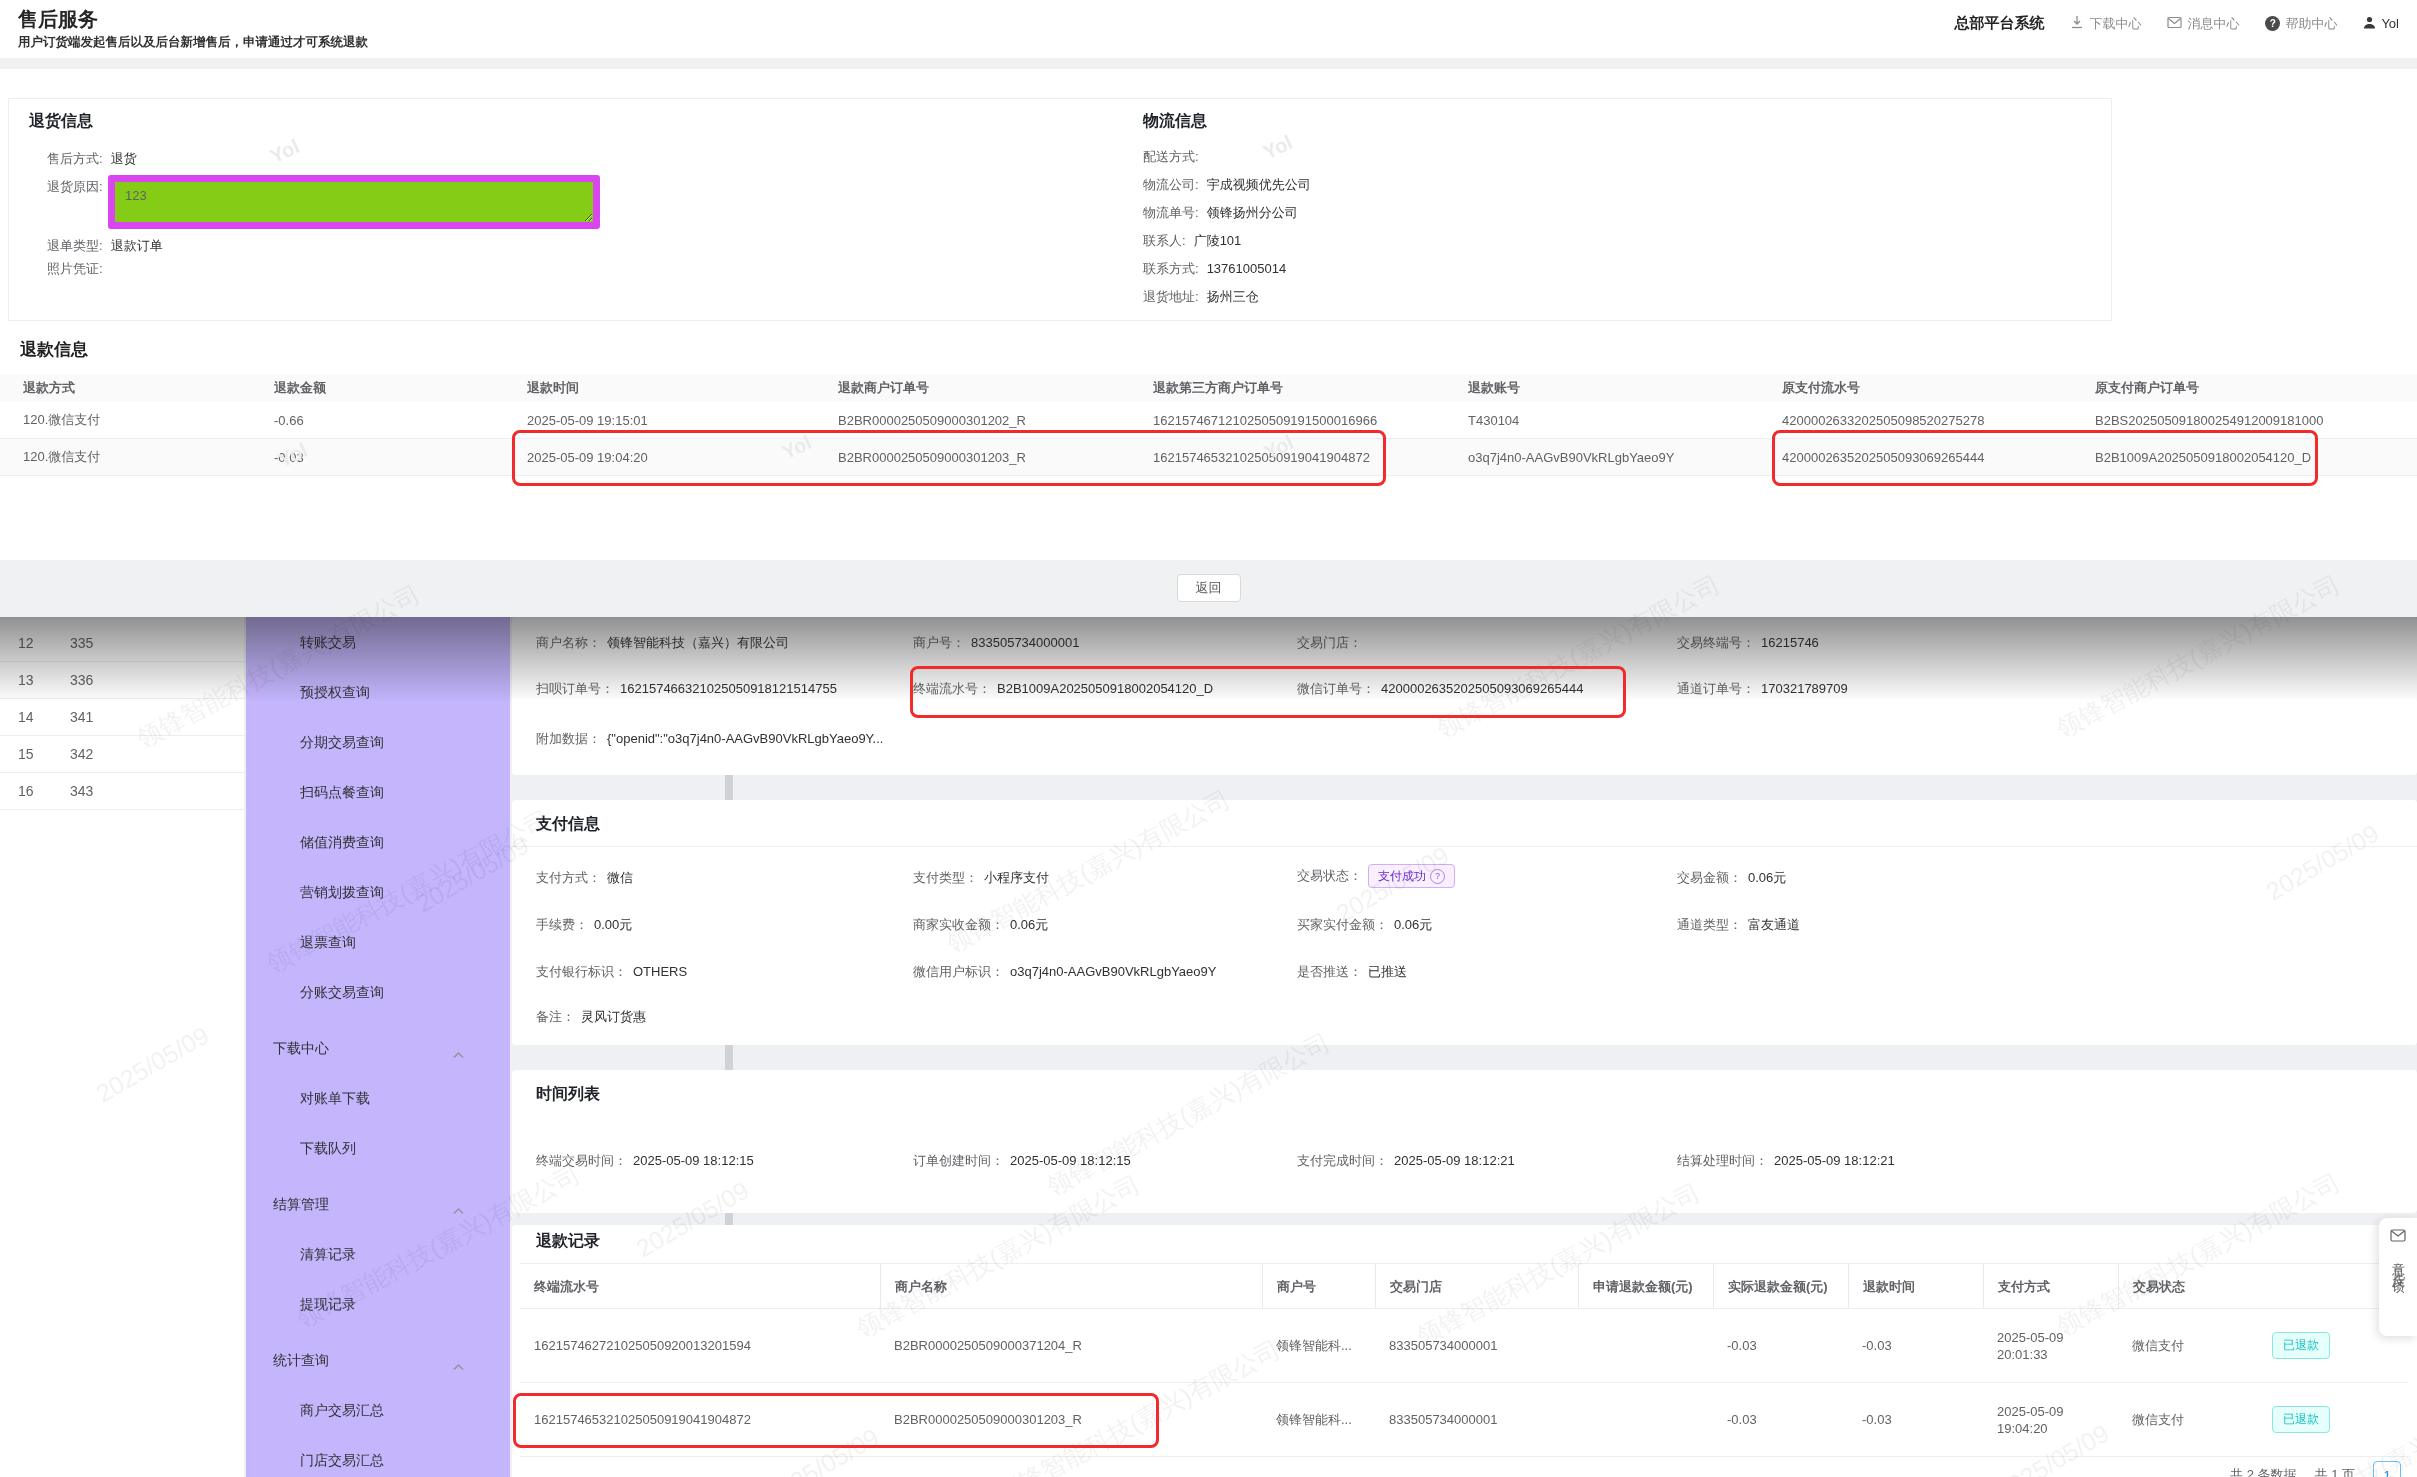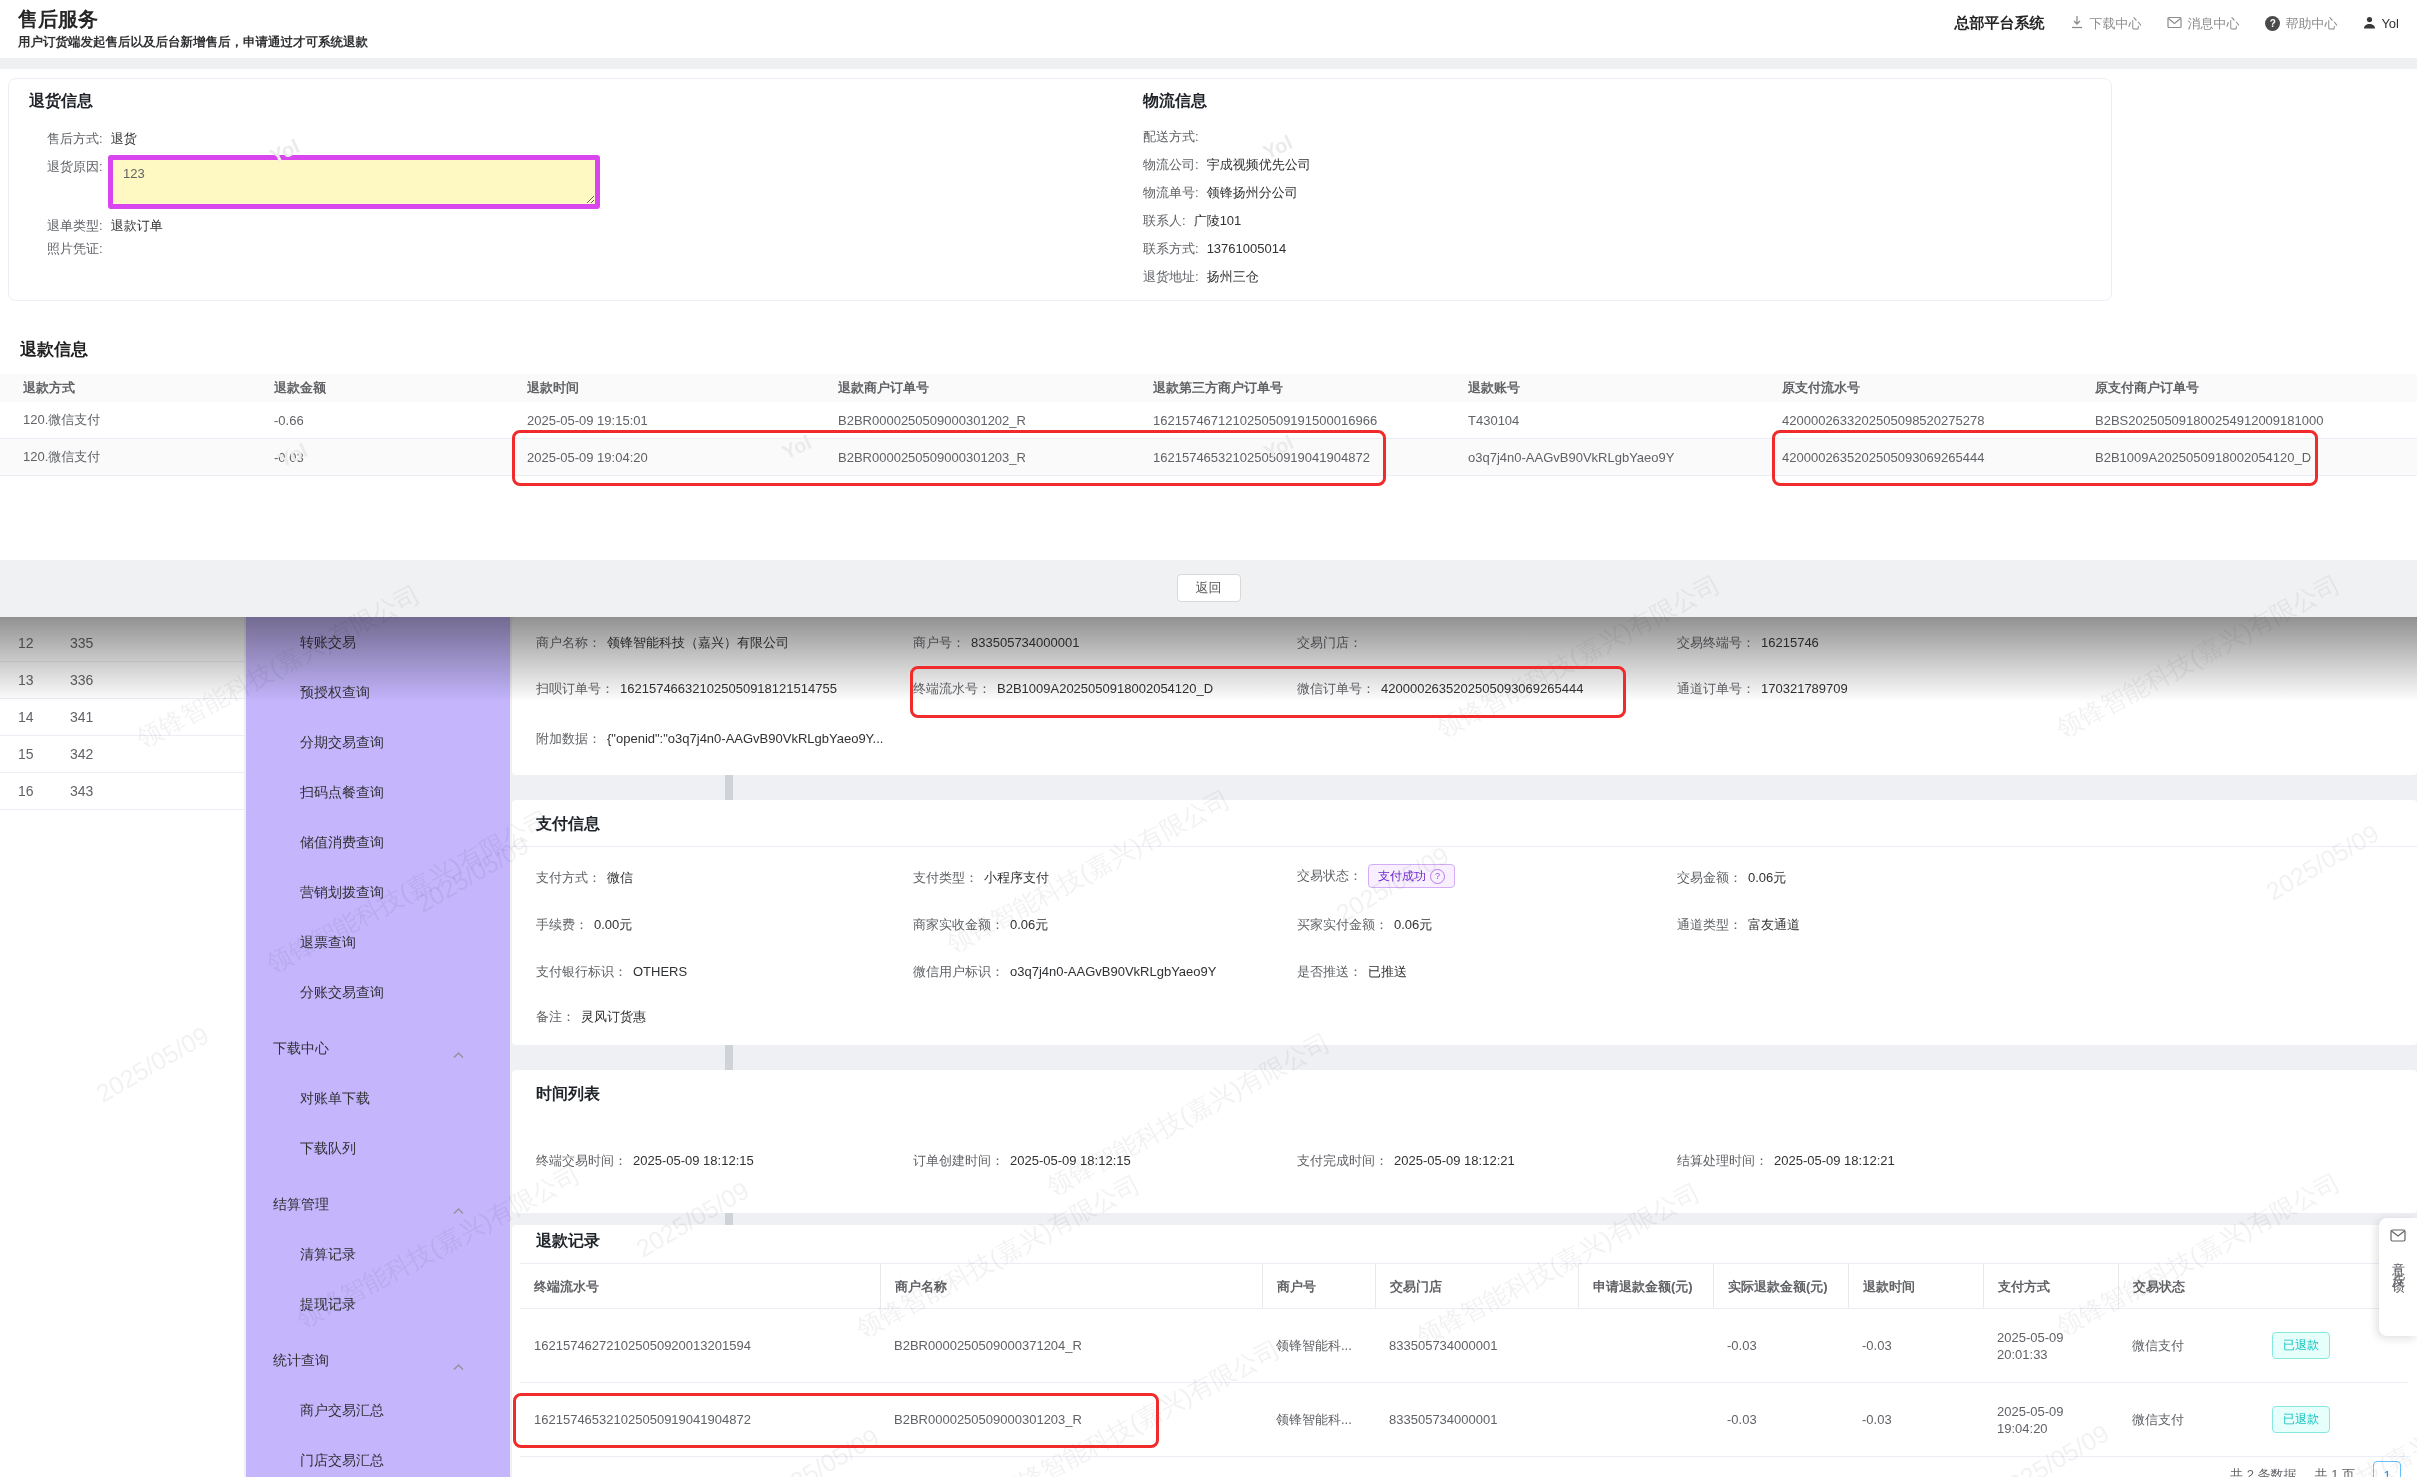--- a/index.html
+++ b/index.html
@@ -10,27 +10,27 @@
   .page-title{position:absolute;left:18px;top:6px;font-size:20px;font-weight:700;color:#262626;}
   .page-subtitle{position:absolute;left:18px;top:34px;font-size:12.5px;font-weight:600;color:#303133;}
   .ph-nav{position:absolute;right:18px;top:14px;display:flex;align-items:center;gap:26px;}
   .sys-name{font-size:15px;font-weight:700;color:#262626;}
   .nav-item{display:flex;align-items:center;gap:5px;font-size:13px;color:#8c8c8c;cursor:pointer;}
   .nav-item.dark{color:#303133;}
   .help-circle{display:inline-flex;width:15px;height:15px;border-radius:50%;background:#4a4a4a;color:#fff;
                font-size:10px;font-weight:700;align-items:center;justify-content:center;}
   .gray-strip{position:absolute;left:0;top:58px;width:2417px;height:11px;background:#eef0f2;}
   
-  .info-card{position:absolute;left:8px;top:78px;width:2102px;height:221px;background:#fff;
-             border:1px solid #ebeef5;border-radius:8px;}
+  .info-card{position:absolute;left:8px;top:98px;width:2102px;height:221px;background:#fff;
+             border:1px solid #ebeef5;border-radius:0;}
   .card-h3{position:absolute;font-size:16px;font-weight:700;color:#1f2329;margin:0;}
   .fld{position:absolute;font-size:13px;color:#303133;white-space:nowrap;line-height:16px;}
   .fld .lb{color:#606266;margin-right:8px;}
-  .reason-box{position:absolute;left:99px;top:76px;width:492px;height:54px;border:5px solid #d946ef;
-              border-radius:3px;background:#fef9c3;font-size:13px;color:#606266;padding:6px 10px;
+  .reason-box{position:absolute;left:99px;top:76px;width:492px;height:54px;border:7px solid #d946ef;
+              border-radius:3px;background:#84cc16;font-size:13px;color:#606266;padding:6px 10px;
               font-family:"Liberation Sans","DejaVu Sans",sans-serif;resize:vertical;box-sizing:border-box;}
   
   .refund-title{position:absolute;left:20px;top:338px;font-size:17px;font-weight:700;color:#1f1f1f;margin:0;}
   .rtable{position:absolute;left:0;top:374px;width:2417px;}
   .rtr{display:grid;grid-template-columns:251px 253px 311px 315px 315px 314px 313px 1fr;align-items:center;}
   .rth{height:28px;background:#fafafa;font-weight:700;color:#606266;}
   .rtd{padding-left:23px;font-size:13px;color:#606266;white-space:nowrap;overflow:hidden;}
   .rrow{height:36px;border-bottom:1px solid #ebeef5;background:#fff;}
   .rrow.striped{background:#fafafa;}
   

